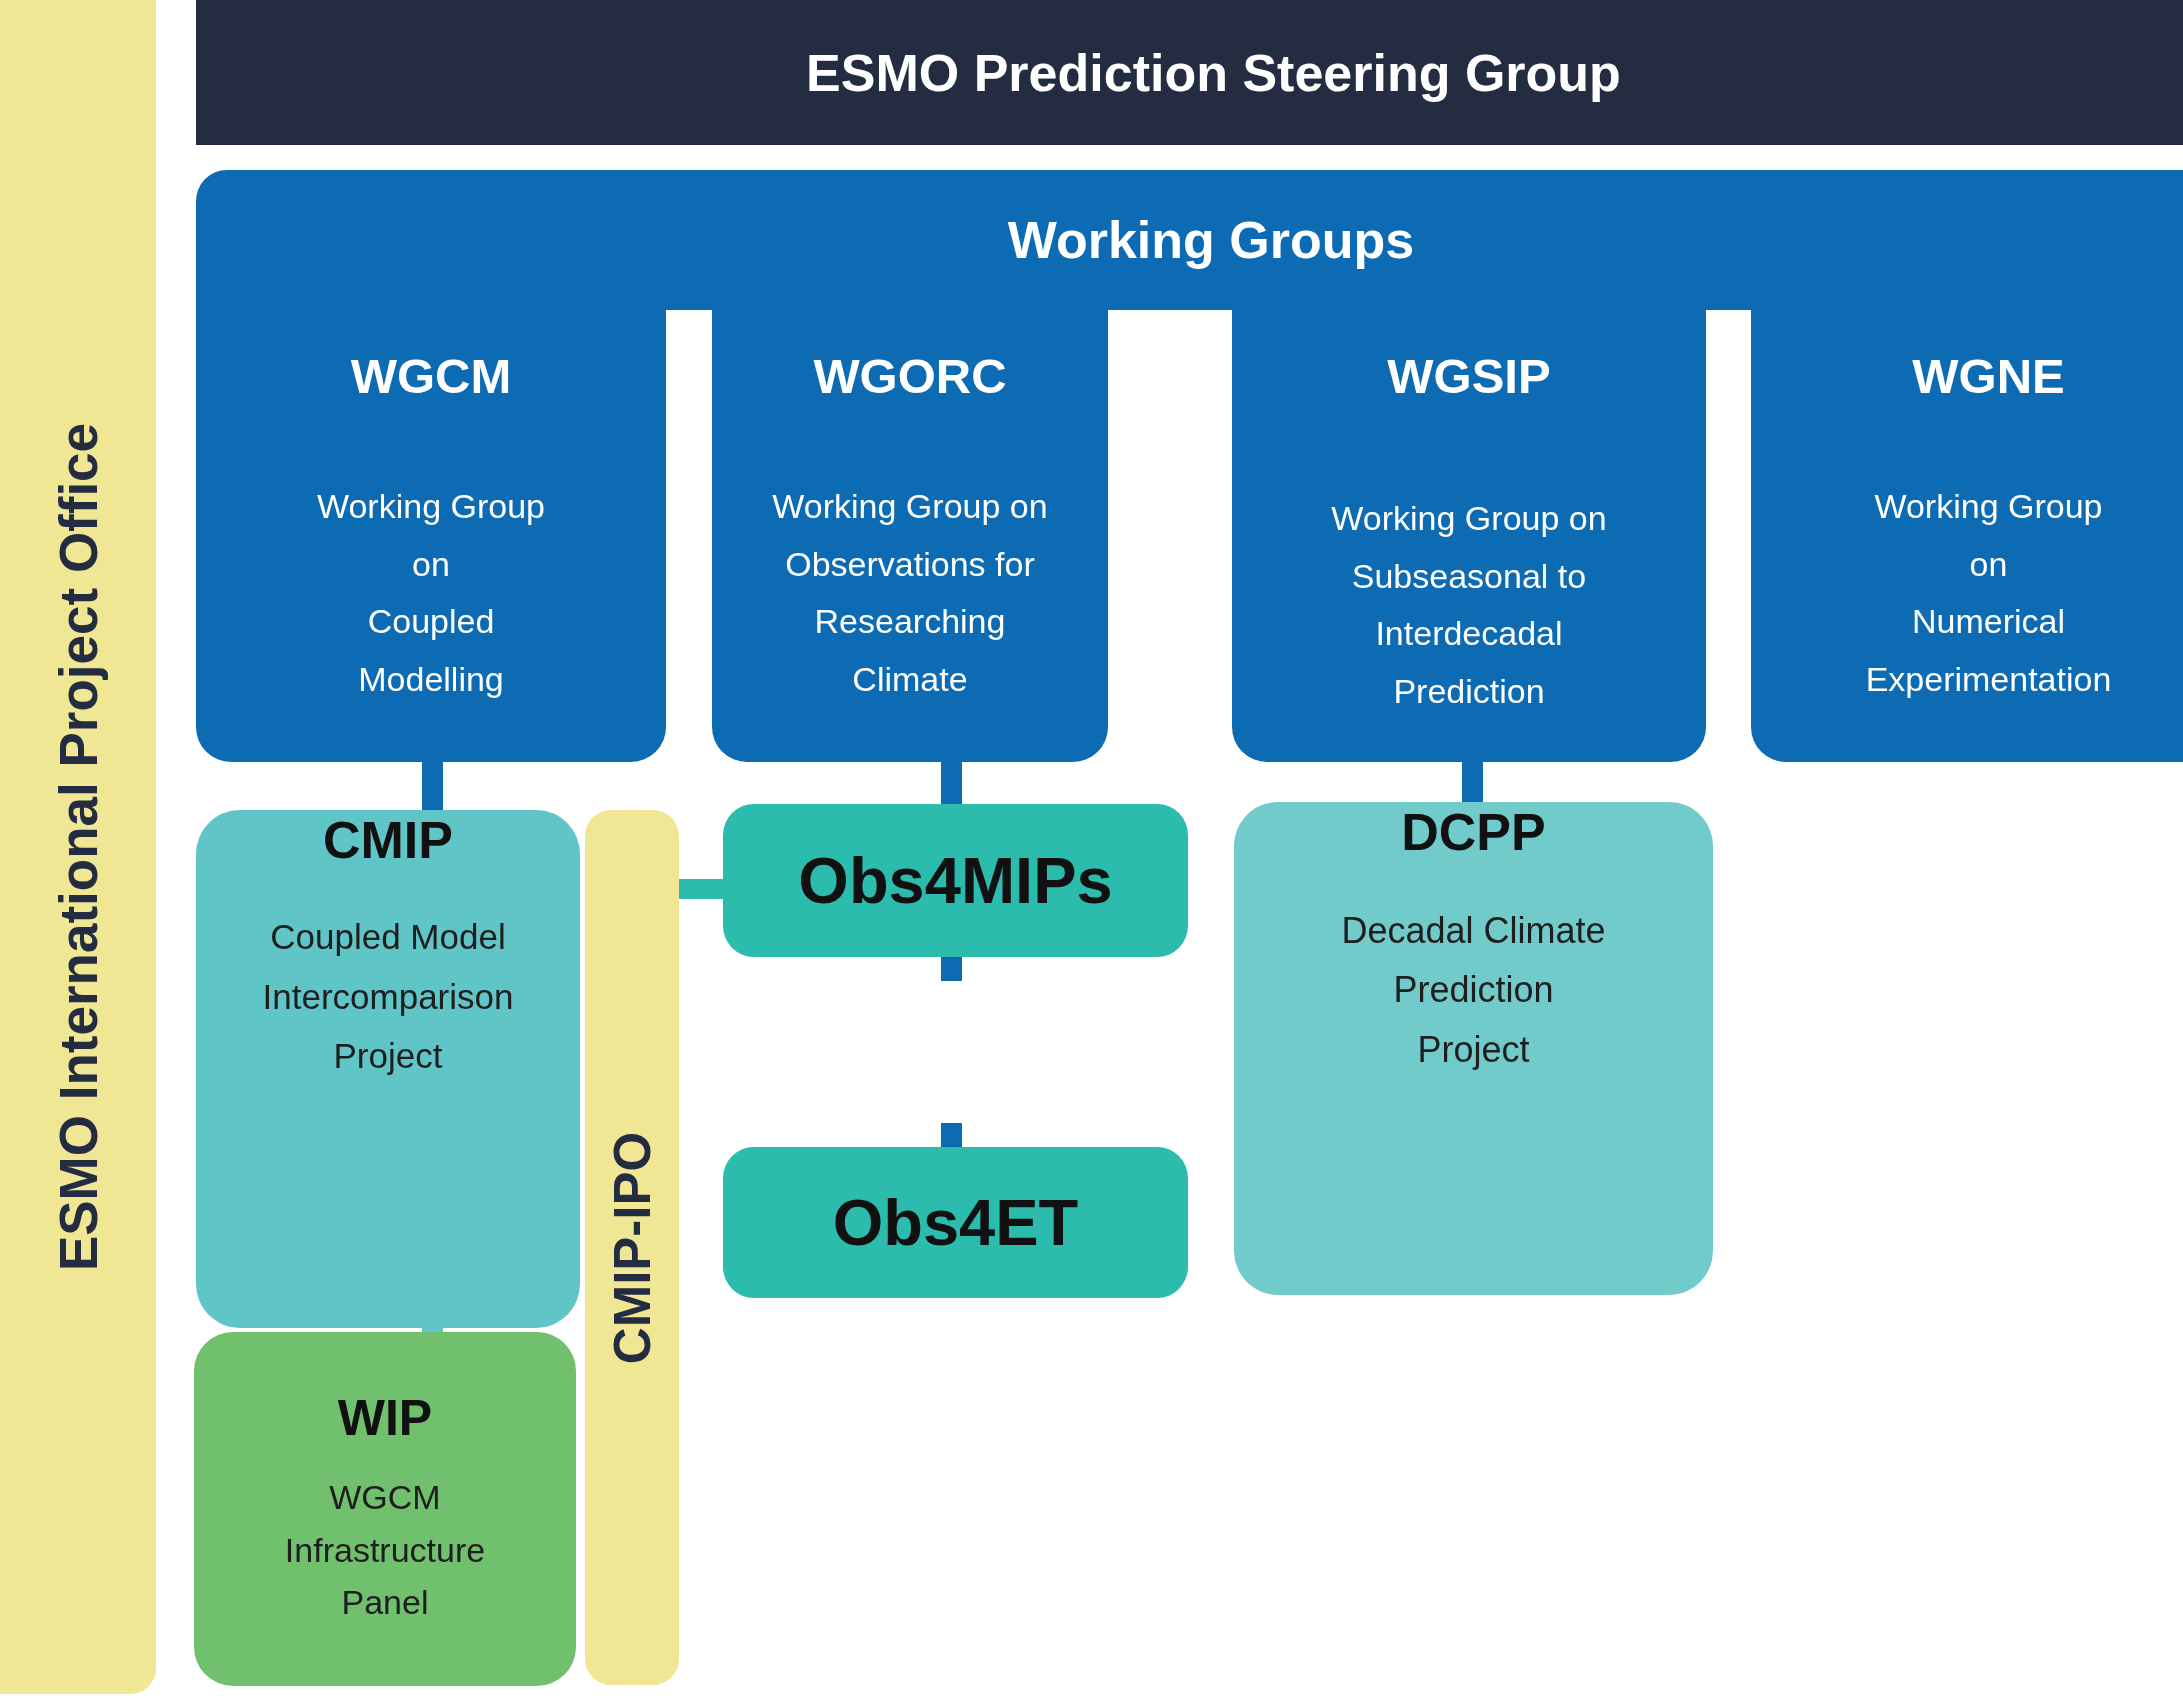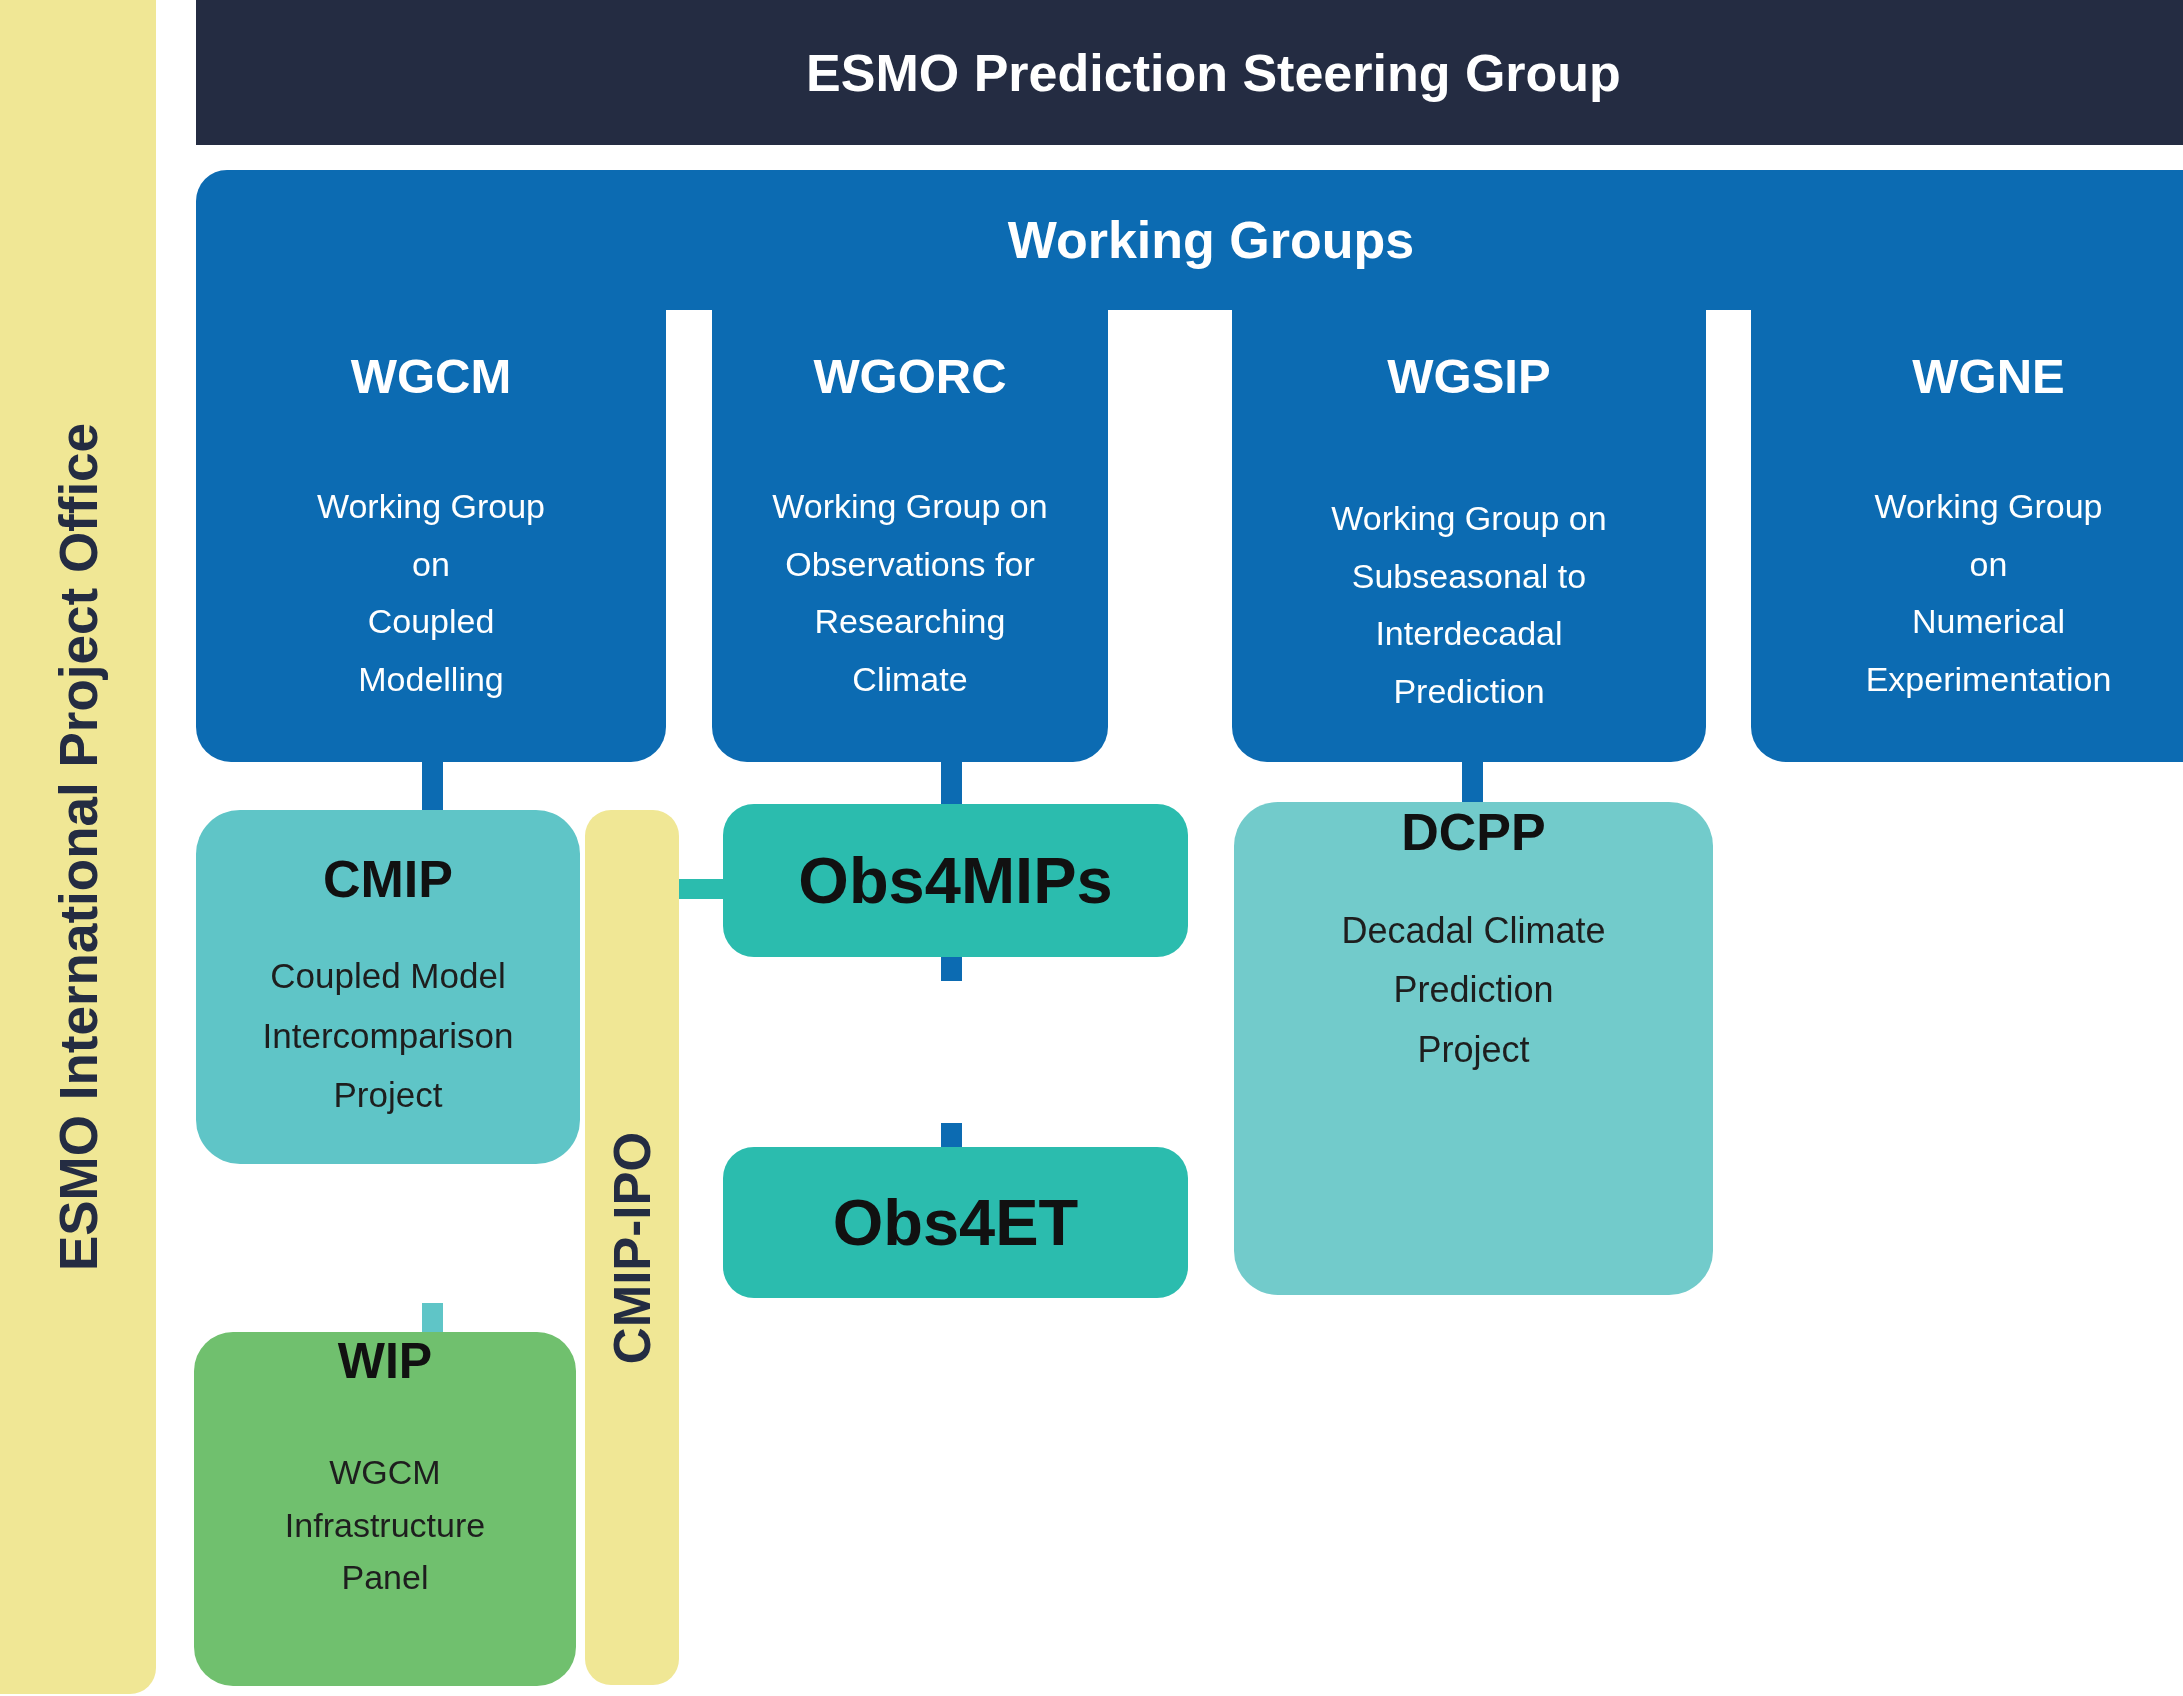--- a/index.html
+++ b/index.html
@@ -81,39 +81,38 @@
   
   .card {
     position: absolute;
     display: flex; flex-direction: column; align-items: center;
     text-align: center;
   }
   .card .card-title { font-weight: bold; color: var(--ink, #111111); }
   .card .card-desc { color: var(--body-ink, #1E1E1E); white-space: pre-line; }
 
   #cmip {
-    left: 196px; top: 810px; width: 384px; height: 354px;
+    left: 196px; top: 810px; width: 384px; height: 518px;
     background: var(--teal-light, #5FC5C7); border-radius: 44px;
-    padding-top: 0; justify-content: center;
+    padding-top: 0; 
   }
   #cmip .card-title { font-size: 52px; }
   #cmip .card-desc { margin-top: 37px; font-size: 35px; line-height: 1.7; }
 
   #cmip-ipo {
     position: absolute;
     left: 585px; top: 810px; width: 94px; height: 875px;
     background: var(--yellow, #F0E795); border-radius: 26px;
   }
   #cmip-ipo .v-label { font-size: 51px; }
 
   #wip {
     left: 194px; top: 1332px; width: 382px; height: 354px;
     background: var(--green, #70C06E); border-radius: 39px;
-    justify-content: flex-start;
-    gap: 32px;
+    justify-content: center;
   }
   #wip .card-title { font-size: 50px; }
   #wip .card-desc { margin-top: 24px; font-size: 34px; line-height: 1.55; }
 
   .obs-box {
     position: absolute;
     left: 723px; width: 465px;
     background: var(--teal-deep, #2BBCAE); border-radius: 31px;
     display: flex; align-items: center; justify-content: center;
     font-size: 65px; font-weight: bold; color: var(--ink, #111111);

